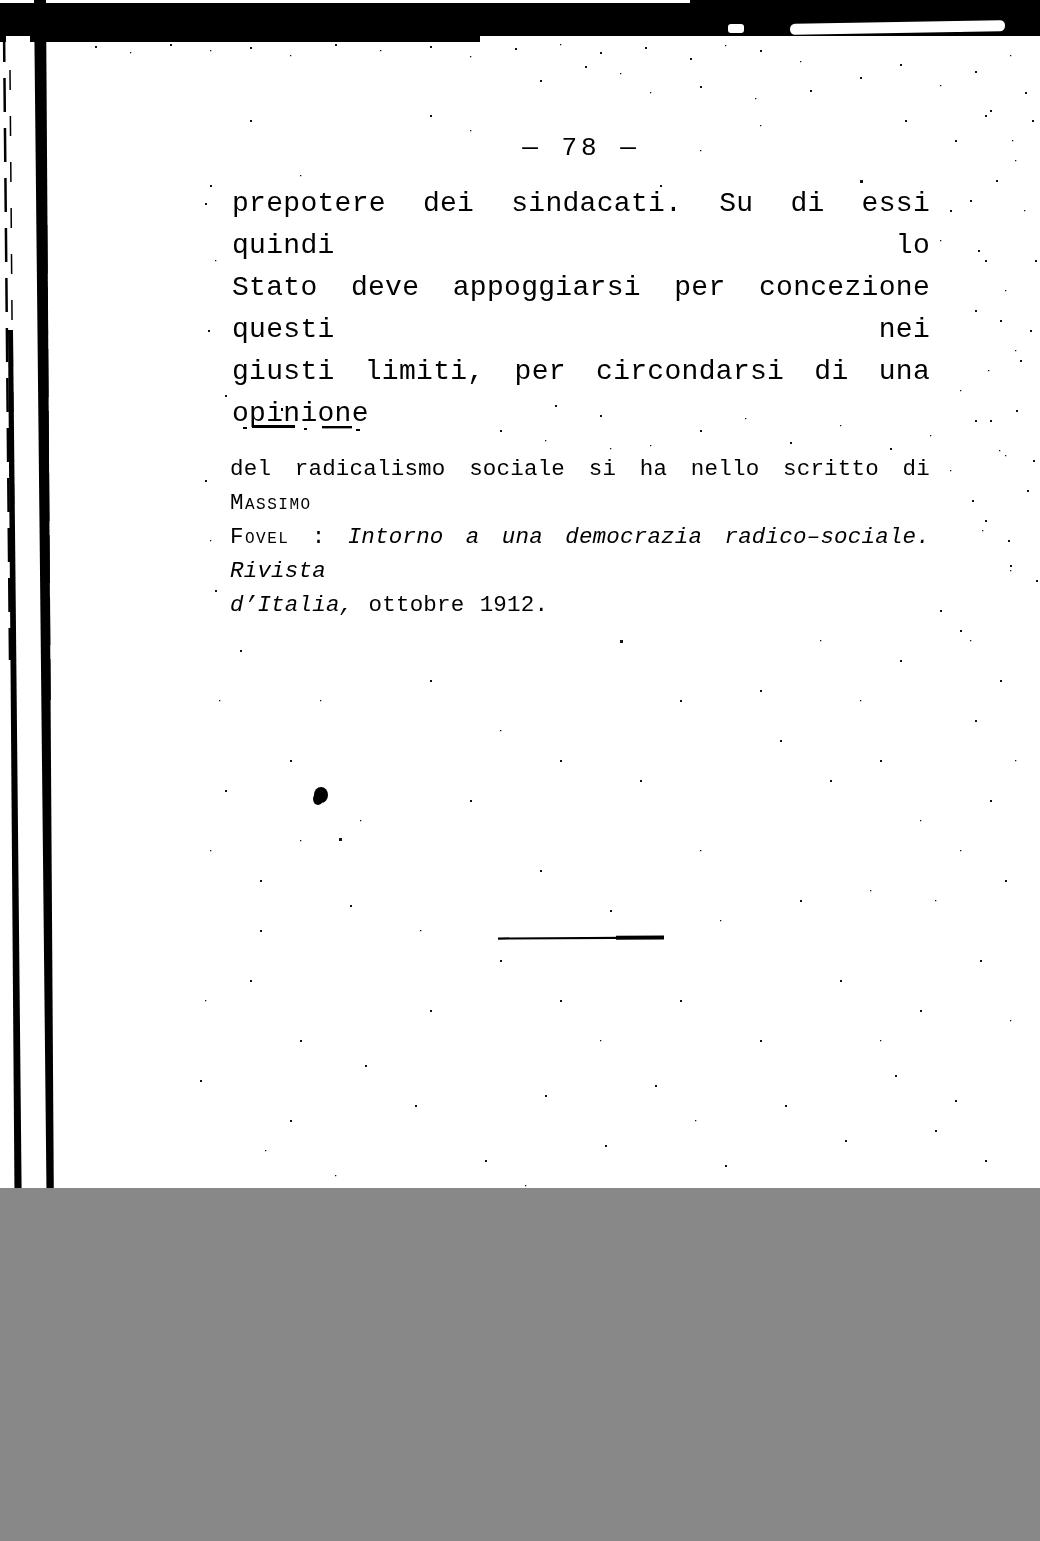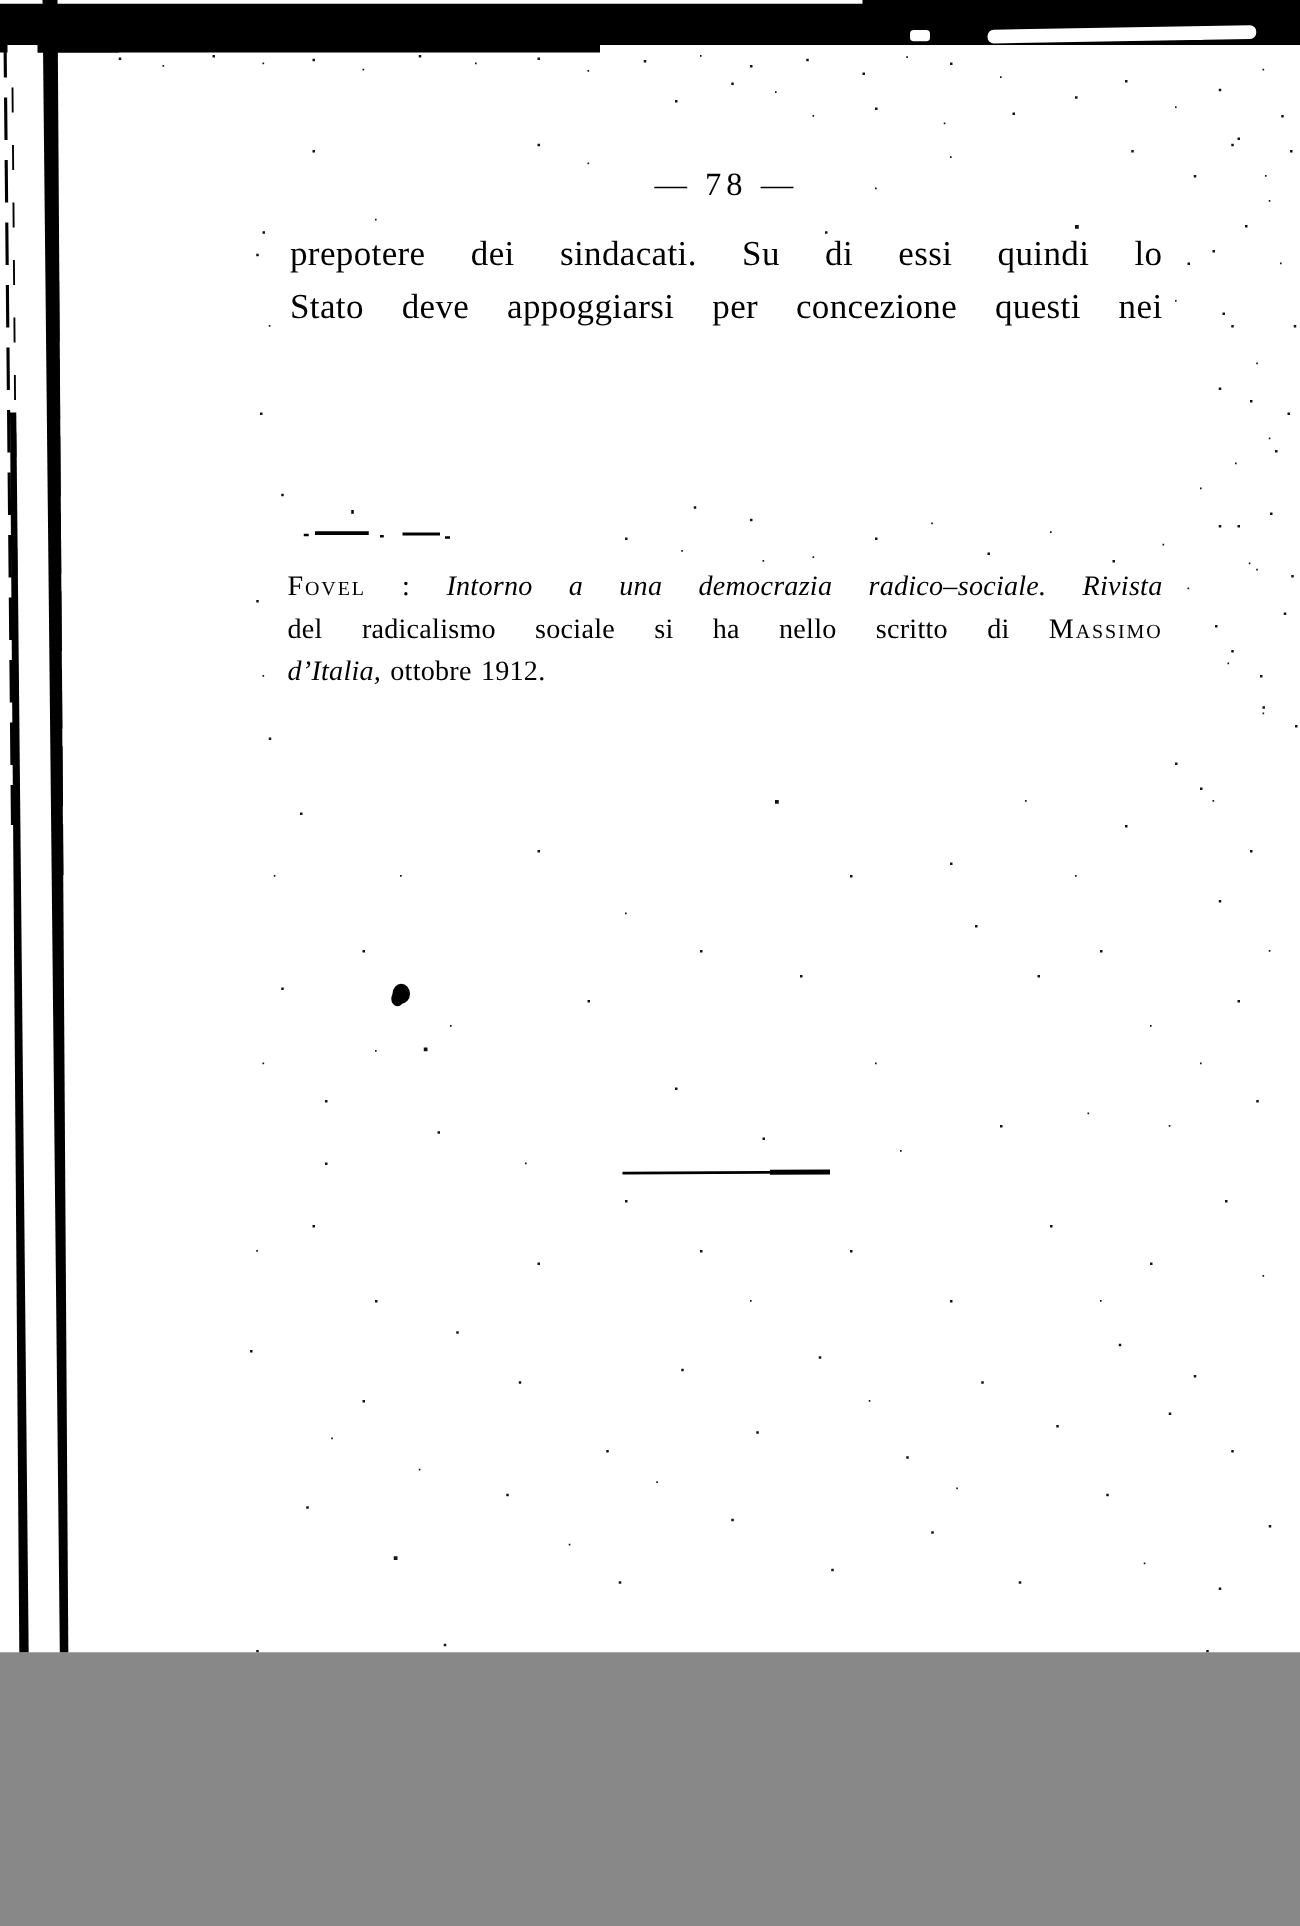--- a/index.html
+++ b/index.html
@@ -1,19 +1,19 @@
 <!DOCTYPE html>
 <html><head>
 <meta charset="utf-8">
 <style>
   html,body { margin:0; padding:0; background:#888; }
   .page {
-    position:relative; width:1040px; height:1322px;
+    position:relative; width:1040px; height:1188px;
     background:#ffffff; overflow:hidden;
-    font-family:Liberation Serif, serif; color:#000;
+    font-family:Liberation Mono, monospace; color:#000;
   }
   .artifacts { position:absolute; left:0; top:0; width:1040px; height:1541px; }
   .pagenum {
     position:absolute; left:232px; top:133px; width:698px;
     text-align:center; font-size:26px; letter-spacing:4px;
     font-weight:500;
   }
   .body-text {
     position:absolute; left:232px; top:183px; width:698px;
     font-size:28px; line-height:42px; letter-spacing:0.3px; word-spacing:2px;
@@ -81,21 +81,22 @@
       <path d="M130 52h1.3v1.3h-1.3z M210 50h1.3v1.3h-1.3z M290 55h1.3v1.3h-1.3z M380 50h1.3v1.3h-1.3z M470 56h1.3v1.3h-1.3z M560 44h1.3v1.3h-1.3z M725 45h1.3v1.3h-1.3z M800 61h1.3v1.3h-1.3z M620 73h1.3v1.3h-1.3z M650 92h1.3v1.3h-1.3z M755 98h1.3v1.3h-1.3z M940 85h1.3v1.3h-1.3z M1010 55h1.3v1.3h-1.3z M1015 160h1.3v1.3h-1.3z M300 175h1.3v1.3h-1.3z M760 125h1.3v1.3h-1.3z M470 130h1.3v1.3h-1.3z M700 150h1.3v1.3h-1.3z M215 260h1.3v1.3h-1.3z M960 390h1.3v1.3h-1.3z M940 240h1.3v1.3h-1.3z M1015 350h1.3v1.3h-1.3z M545 440h1.3v1.3h-1.3z M650 445h1.3v1.3h-1.3z M745 418h1.3v1.3h-1.3z M840 425h1.3v1.3h-1.3z M930 435h1.3v1.3h-1.3z M1005 455h1.3v1.3h-1.3z M610 448h1.3v1.3h-1.3z M210 540h1.3v1.3h-1.3z M950 470h1.3v1.3h-1.3z M1010 570h1.3v1.3h-1.3z M970 640h1.3v1.3h-1.3z M320 700h1.3v1.3h-1.3z M360 820h1.3v1.3h-1.3z M500 730h1.3v1.3h-1.3z M700 850h1.3v1.3h-1.3z M820 640h1.3v1.3h-1.3z M860 700h1.3v1.3h-1.3z M920 820h1.3v1.3h-1.3z M1015 760h1.3v1.3h-1.3z M960 850h1.3v1.3h-1.3z M935 900h1.3v1.3h-1.3z M420 930h1.3v1.3h-1.3z M720 920h1.3v1.3h-1.3z M870 890h1.3v1.3h-1.3z M300 840h1.3v1.3h-1.3z M219 700h1.3v1.3h-1.3z M210 850h1.3v1.3h-1.3z M205 1000h1.3v1.3h-1.3z M1010 1020h1.3v1.3h-1.3z M600 1040h1.3v1.3h-1.3z M880 1040h1.3v1.3h-1.3z M265 1150h1.3v1.3h-1.3z M335 1175h1.3v1.3h-1.3z M455 1235h1.3v1.3h-1.3z M525 1185h1.3v1.3h-1.3z M695 1120h1.3v1.3h-1.3z M765 1190h1.3v1.3h-1.3z M915 1250h1.3v1.3h-1.3z M540 1535h1.3v1.3h-1.3z M230 1535h1.3v1.3h-1.3z M960 1520h1.3v1.3h-1.3z M700 1535h1.3v1.3h-1.3z M850 1540h1.3v1.3h-1.3z M760 1445h1.3v1.3h-1.3z M1012 140h1.3v1.3h-1.3z M1024 210h1.3v1.3h-1.3z M1005 290h1.3v1.3h-1.3z M988 370h1.3v1.3h-1.3z M999 450h1.3v1.3h-1.3z M982 530h1.3v1.3h-1.3z"></path>
       <path d="M860 180h3v3h-3z M620 640h3v3h-3z M315 1245h3v3h-3z M930 1470h3v3h-3z M645 1455h3v3h-3z M339 838h3v3h-3z"></path>
     </g>
   </svg>
 
   <div class="pagenum">— 78 —</div>
 
   <div class="body-text">
     <div class="jline">prepotere dei sindacati. Su di essi quindi lo</div>
     <div class="jline">Stato deve appoggiarsi per concezione questi nei</div>
+    <div class="jline">giusti limiti, per circondarsi di una opinione</div>
   </div>
 
   <div class="footnote">
+    <div class="jline"><span>del radicalismo sociale si ha nello scritto di </span><span class="sc">Massimo</span></div>
     <div class="jline"><span class="sc">Fovel</span><span> : </span><span class="it">Intorno a una democrazia radico–sociale. Rivista</span></div>
-    <div class="jline"><span>del radicalismo sociale si ha nello scritto di </span><span class="sc">Massimo</span></div>
     <div class="jline last"><span class="it">d’Italia,</span><span> ottobre 1912.</span></div>
   </div>
 
 </div>
 
 </body></html>

